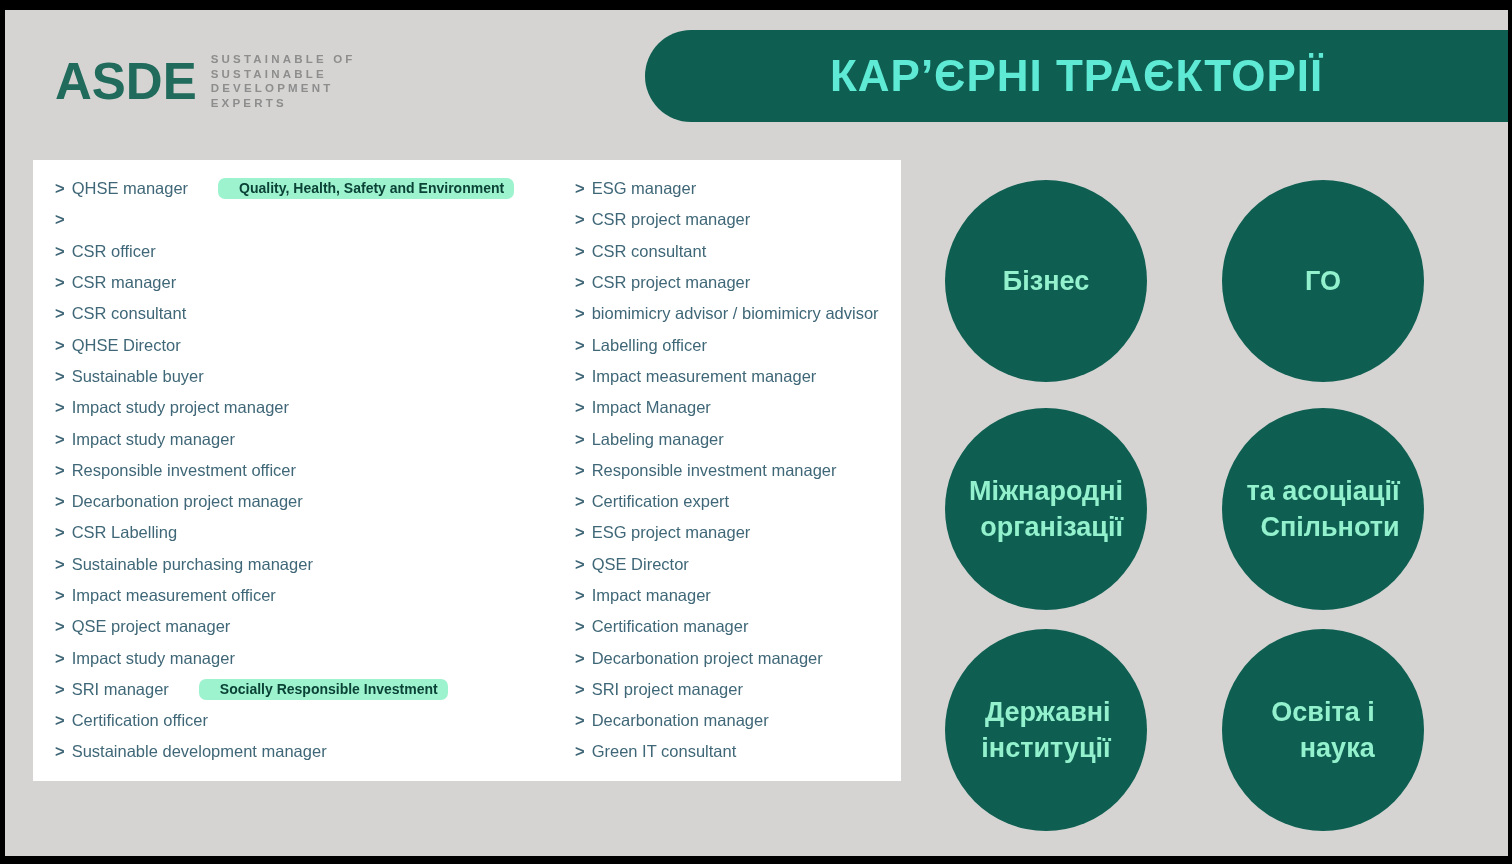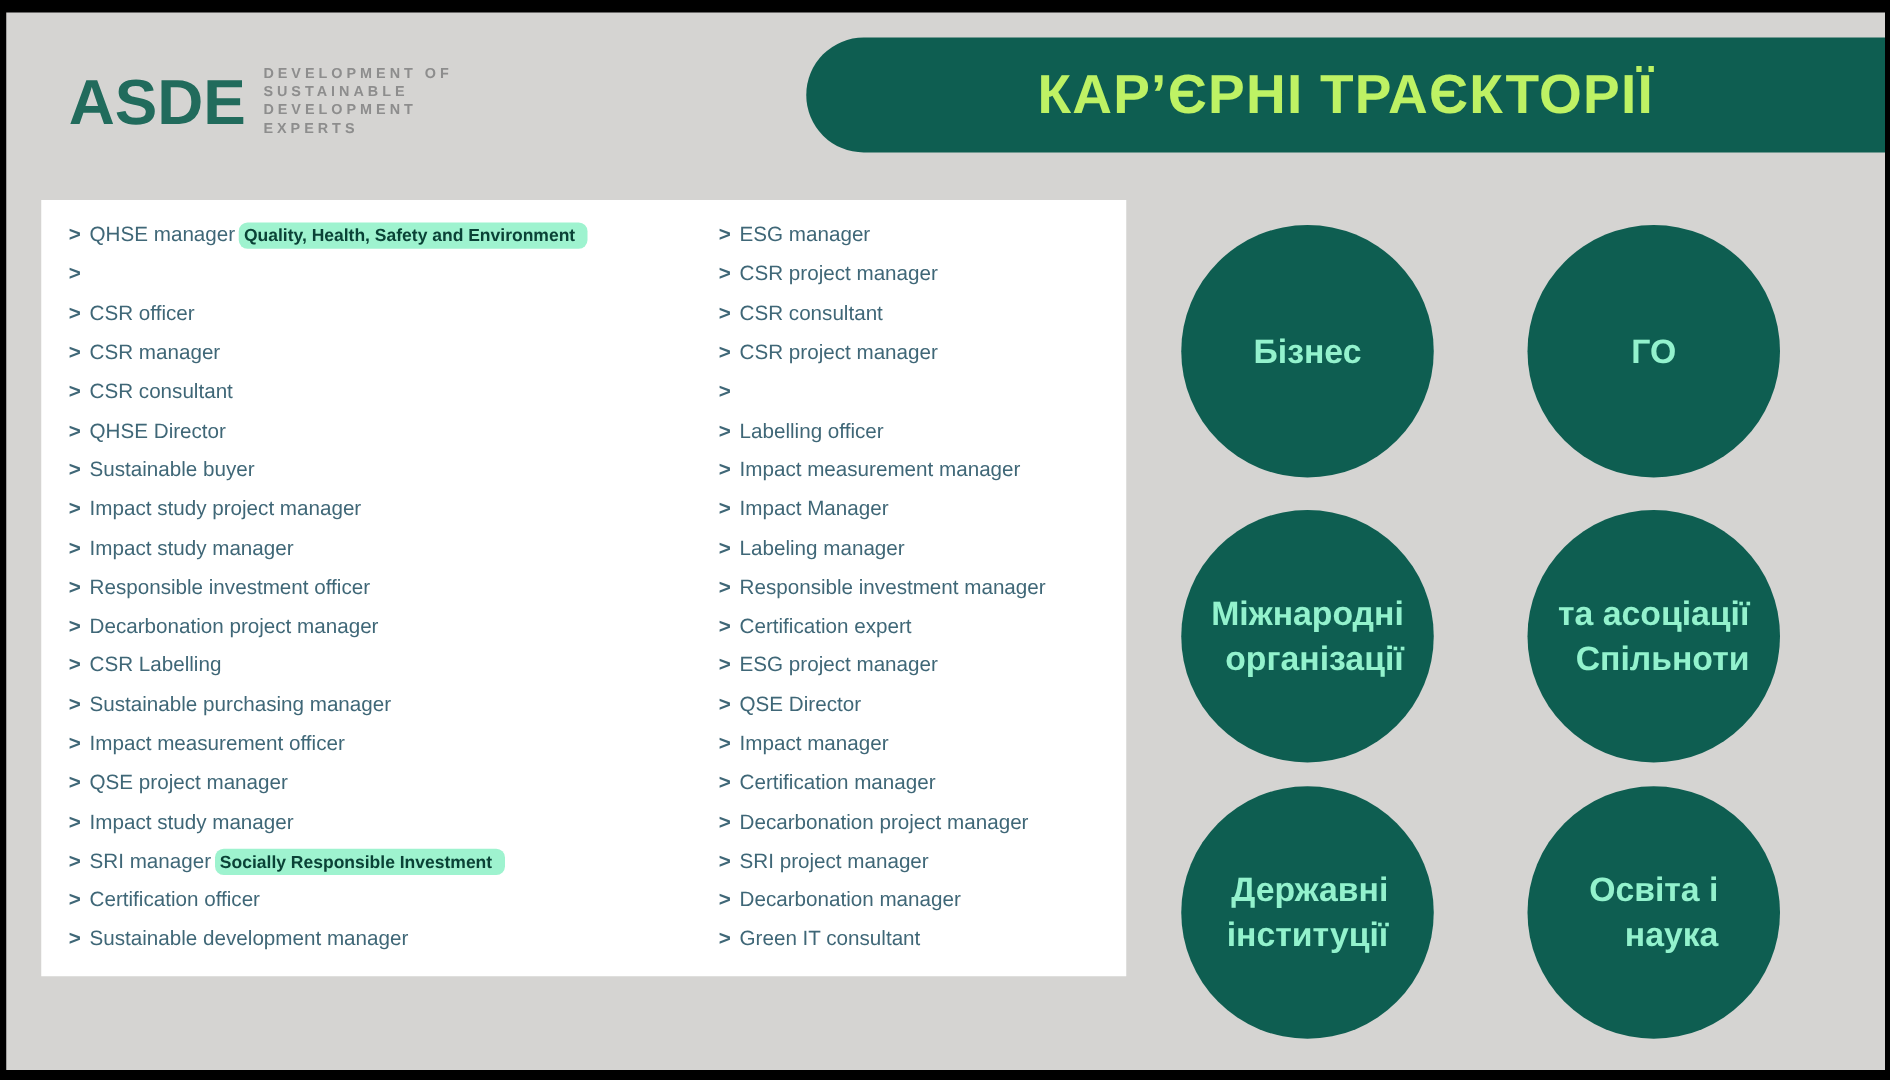--- a/index.html
+++ b/index.html
@@ -35,37 +35,37 @@
     color:#8d8d8d;white-space:nowrap;
   }
 
   
   .banner{
     position:absolute;left:640px;top:20px;width:863px;height:92px;
     background:var(--teal);border-radius:46px 0 0 46px;
     display:flex;align-items:center;justify-content:center;
   }
   .banner-title{
-    color:#bef264;font-weight:800;font-size:44px;letter-spacing:1px;white-space:nowrap;
+    color:#5eead4;font-weight:800;font-size:44px;letter-spacing:1px;white-space:nowrap;
   }
 
   
   .panel{
     position:absolute;left:28px;top:150px;width:868px;height:621px;background:#fff;
   }
   .col{position:absolute;top:13px;display:flex;flex-direction:column;}
   .col-left{left:22px;}
   .col-right{left:542px;}
   .job-item{
     height:31.3px;display:flex;align-items:center;white-space:nowrap;
     color:var(--list-text);font-size:16.5px;font-weight:500;
   }
   .chev{margin-right:7px;font-weight:600;}
   .badge{
-    display:inline-block;margin-left:3px;padding:2px 10px 3px 4px;
+    display:inline-block;margin-left:30px;padding:2px 10px 3px 21px;
     background:var(--mint-bg);color:var(--badge-text);
     border-radius:7px;font-size:14px;font-weight:700;
   }
 
   
   .circle{
     position:absolute;width:202px;height:202px;border-radius:50%;
     background:var(--teal);display:flex;align-items:center;justify-content:center;
     text-align:right;
   }
@@ -88,21 +88,21 @@
 </style>
 </head>
 <body>
 
 <div class="stage">
   <div class="slide">
 
     <div class="logo">
       <span class="logo-acronym">ASDE</span>
       <div class="logo-subtitle">
-          <div class="logo-subtitle-line">DEVELOPMENT OF</div>
+          <div class="logo-subtitle-line">SUSTAINABLE OF</div>
           <div class="logo-subtitle-line">SUSTAINABLE</div>
           <div class="logo-subtitle-line">DEVELOPMENT</div>
           <div class="logo-subtitle-line">EXPERTS</div>
         </div>
     </div>
 
     <div class="banner">
       <span class="banner-title">КАР’ЄРНІ ТРАЄКТОРІЇ</span>
     </div>
 
@@ -198,20 +198,21 @@
           <div class="job-item">
             <span class="chev">&gt;</span>
             <span class="job-label">CSR consultant</span>
           </div>
           <div class="job-item">
             <span class="chev">&gt;</span>
             <span class="job-label">CSR project manager</span>
           </div>
           <div class="job-item">
             <span class="chev">&gt;</span>
+            <span class="job-label">biomimicry advisor / biomimicry advisor</span>
           </div>
           <div class="job-item">
             <span class="chev">&gt;</span>
             <span class="job-label">Labelling officer</span>
           </div>
           <div class="job-item">
             <span class="chev">&gt;</span>
             <span class="job-label">Impact measurement manager</span>
           </div>
           <div class="job-item">

